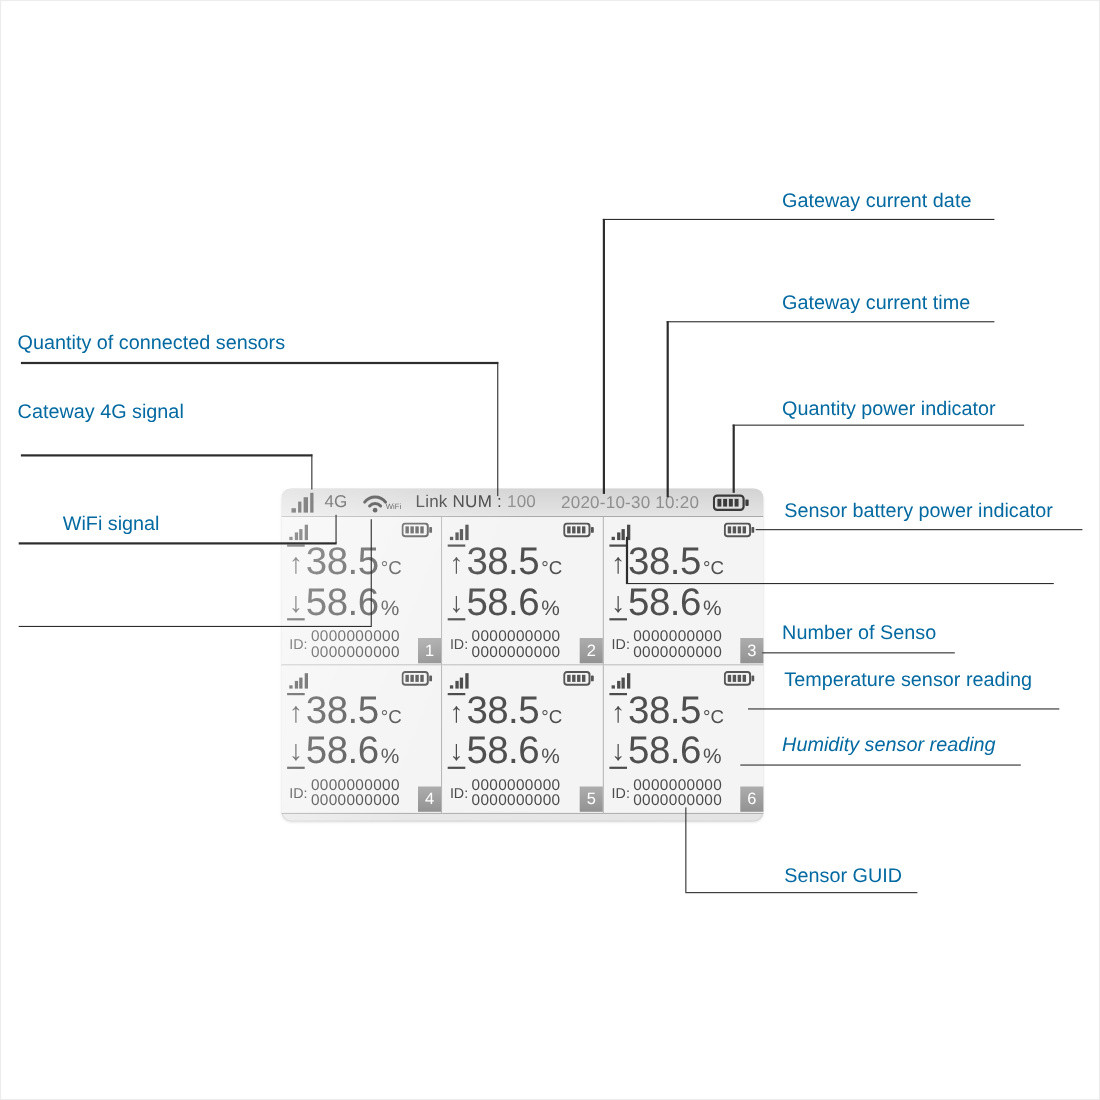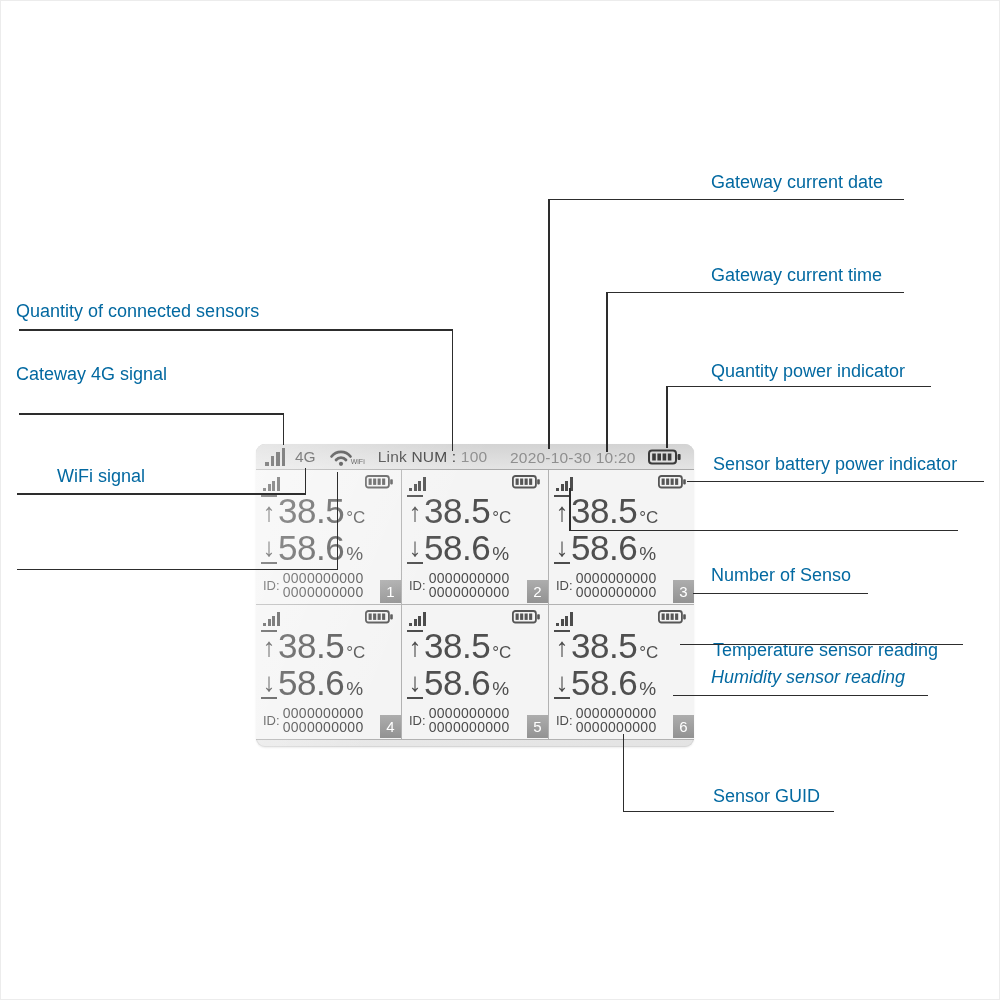--- a/index.html
+++ b/index.html
@@ -345,21 +345,21 @@
 
   <div class="ann" style="left:15px;top:301px;">Quantity of connected sensors</div>
   <div class="ann" style="left:15px;top:364px;">Cateway 4G signal</div>
   <div class="ann" style="left:28px;top:466px;margin-left:28px;">WiFi signal</div>
 
   <div class="ann" style="left:710px;top:172px;">Gateway current date</div>
   <div class="ann" style="left:710px;top:265px;">Gateway current time</div>
   <div class="ann" style="left:710px;top:361px;">Quantity power indicator</div>
   <div class="ann" style="left:712px;top:454px;">Sensor battery power indicator</div>
   <div class="ann" style="left:710px;top:565px;">Number of Senso</div>
-  <div class="ann" style="left:712px;top:640px;">Temperature sensor reading</div>
+  <div class="ann" style="left:712px;top:608px;">Temperature sensor reading</div>
   <div class="ann" style="left:710px;top:667px;font-style:italic;">Humidity sensor reading</div>
   <div class="ann" style="left:712px;top:786px;">Sensor GUID</div>
 
   <div class="ln h" style="left:18px;top:328px;width:434px;"></div>
   <div class="ln v" style="left:450.5px;top:328px;height:122px;"></div>
   <div class="ln h" style="left:18px;top:412px;width:265px;"></div>
   <div class="ln v" style="left:281.5px;top:412px;height:32px;"></div>
   <div class="ln h" style="left:16px;top:492px;width:289px;"></div>
   <div class="ln v" style="left:303.5px;top:467px;height:26px;"></div>
   <div class="ln h" style="left:16px;top:567.5px;width:321px;"></div>

